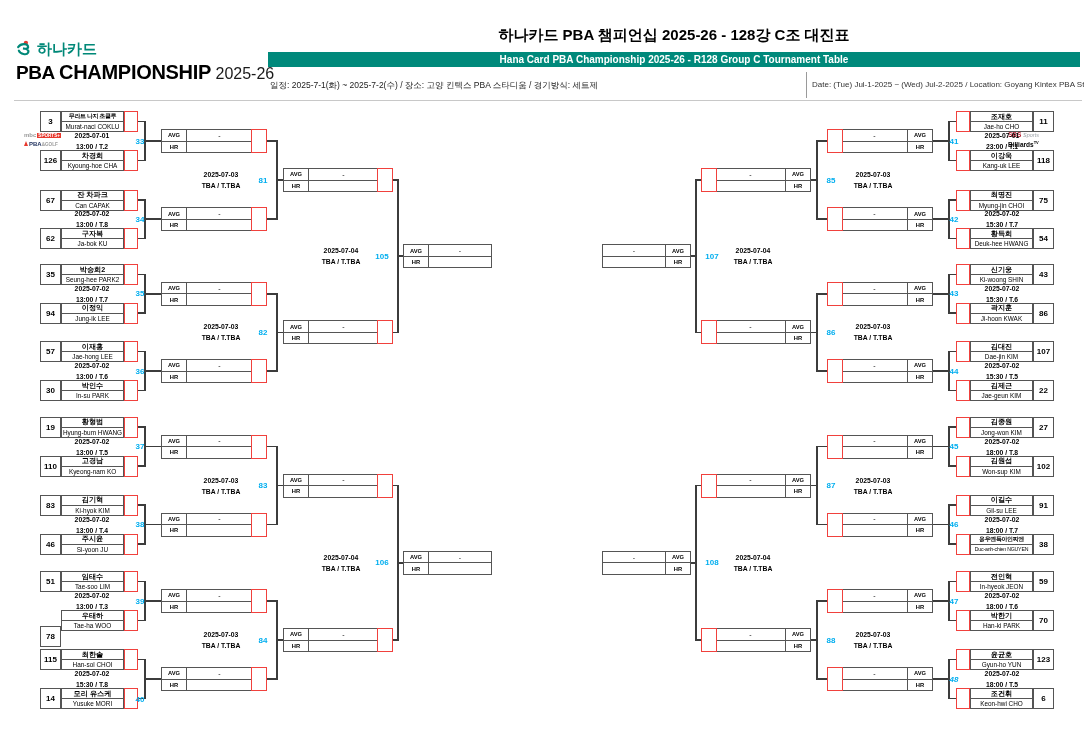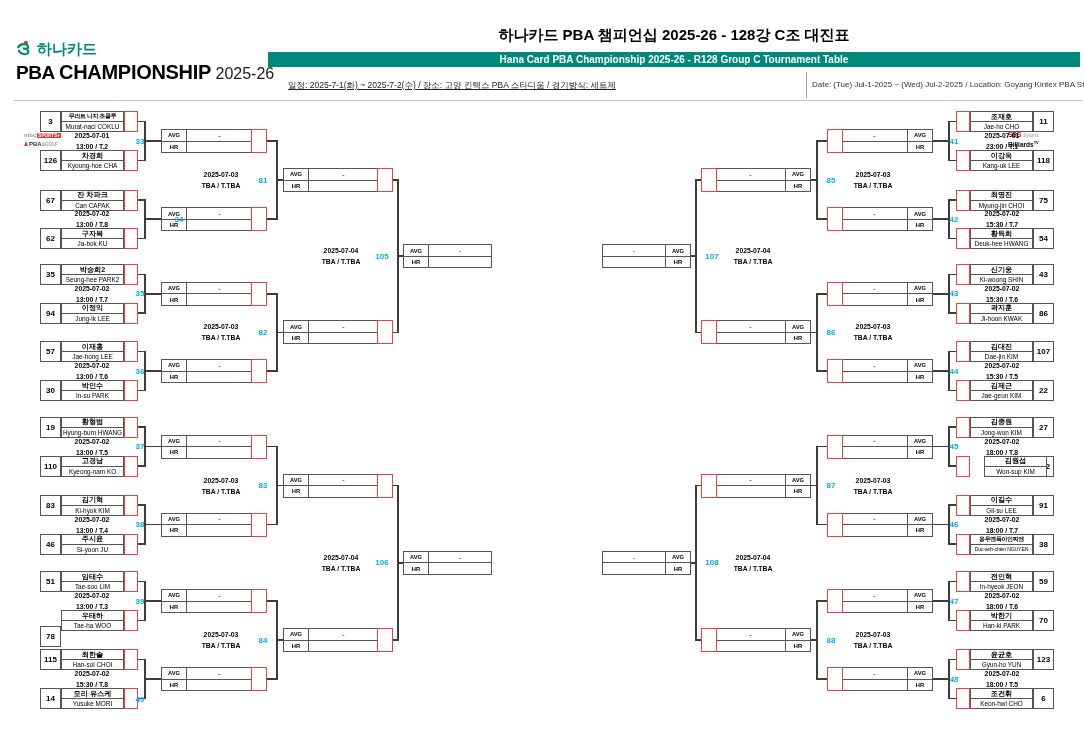--- a/index.html
+++ b/index.html
@@ -67,21 +67,21 @@
     </div>
     <div class="logo-row2">
       <span class="pba-b">PBA</span>
       <span class="champ">CHAMPIONSHIP</span>
       <span class="season">2025-26</span>
     </div>
   </div>
 
   <div class="abs title" style="left:268px;top:26px;width:812px;">하나카드 PBA 챔피언십 2025-26 - 128강 C조 대진표</div>
   <div class="abs greenbar" style="left:268px;top:52px;width:812px;height:15px;">Hana Card PBA Championship 2025-26 - R128 Group C Tournament Table</div>
-  <div class="abs infokr" style="left:288px;top:72px;width:530px;height:26px;text-decoration:underline;">일정: 2025-7-1(화) ~ 2025-7-2(수) / 장소: 고양 킨텍스 PBA 스타디움 / 경기방식: 세트제</div>
+  <div class="abs infokr" style="left:270px;top:72px;width:530px;height:26px;">일정: 2025-7-1(화) ~ 2025-7-2(수) / 장소: 고양 킨텍스 PBA 스타디움 / 경기방식: 세트제</div>
   <div class="abs vdiv" style="left:806px;top:72px;height:26px;"></div>
   <div class="abs infoen" style="left:812px;top:72px;width:268px;height:26px;">Date: (Tue) Jul-1-2025 ~ (Wed) Jul-2-2025 / Location: Goyang Kintex PBA Stadium / Game System: Set System</div>
   <div class="abs hrule" style="left:14px;top:100px;width:1068px;"></div>
 
   <div class="abs bc" style="left:24px;top:131px;width:40px;">
     <div><span class="mbc-a">mbc</span><span class="mbc-b">SPORTS+</span></div>
     <div><span class="tri"></span><span class="pba-a">PBA</span><span class="pba-g">&amp;GOLF</span></div>
   </div>
   <div class="abs bc" style="left:1008px;top:131px;width:52px;">
     <div><span class="sbs-a">SBS</span> <span class="sbs-b">Sports</span></div>
@@ -145,21 +145,21 @@
         <div class="vcol">
           <div class="scell top sval">-</div>
           <div class="scell sval"></div>
         </div>
         <div class="rspace"></div>
       </div>
       <div class="abs redcell" style="left: 251px; top: 207.25px; width: 16px; height: 24px;"></div>
       <div class="abs hline" style="left: 267px; top: 218.45px; width: 10px; height: 1.6px;"></div>
       <div class="abs mdate" style="left: 52px; top: 209.25px; width: 80px; height: 9px;">2025-07-02</div>
       <div class="abs mdate" style="left: 52px; top: 220.25px; width: 80px; height: 9px;">13:00 / T.8</div>
-      <div class="abs mnum" style="left: 132px; top: 214.75px; width: 16px; height: 9px; margin-left: 39px;">34</div>
+      <div class="abs mnum" style="left: 132px; top: 214.75px; width: 16px; height: 9px;">34</div>
       <div class="abs cell seed" style="left: 40px; top: 264px; width: 21px; height: 21px;">35</div>
       <div class="abs cell nbox" style="left: 61px; top: 264px; width: 63px; height: 21px;">
         <div class="nkr">박승희2</div>
         <div class="nen">Seung-hee PARK2</div>
       </div>
       <div class="abs redcell" style="left: 124px; top: 264px; width: 14px; height: 21px;"></div>
       <div class="abs hline" style="left: 138px; top: 273.7px; width: 7px; height: 1.6px;"></div>
       <div class="abs cell seed" style="left: 40px; top: 302.5px; width: 21px; height: 21px;">94</div>
       <div class="abs cell nbox" style="left: 61px; top: 302.5px; width: 63px; height: 21px;">
         <div class="nkr">이정익</div>
@@ -576,21 +576,21 @@
       <div class="abs mdate" style="left: 962px; top: 372px; width: 80px; height: 9px;">15:30 / T.5</div>
       <div class="abs mnum" style="left: 946px; top: 366.5px; width: 16px; height: 9px;">44</div>
       <div class="abs cell seed" style="left: 1033px; top: 416.5px; width: 21px; height: 21px;">27</div>
       <div class="abs cell nbox" style="left: 970px; top: 416.5px; width: 63px; height: 21px;">
         <div class="nkr">김종원</div>
         <div class="nen">Jong-won KIM</div>
       </div>
       <div class="abs redcell" style="left: 956px; top: 416.5px; width: 14px; height: 21px;"></div>
       <div class="abs hline" style="left: 949px; top: 426.2px; width: 7px; height: 1.6px;"></div>
       <div class="abs cell seed" style="left: 1033px; top: 455.5px; width: 21px; height: 21px;">102</div>
-      <div class="abs cell nbox" style="left: 970px; top: 455.5px; width: 63px; height: 21px; margin-left: 14px;">
+      <div class="abs cell nbox" style="left: 970px; top: 455.5px; width: 63px; height: 21px;">
         <div class="nkr">김원섭</div>
         <div class="nen">Won-sup KIM</div>
       </div>
       <div class="abs redcell" style="left: 956px; top: 455.5px; width: 14px; height: 21px;"></div>
       <div class="abs hline" style="left: 949px; top: 465.2px; width: 7px; height: 1.6px;"></div>
       <div class="abs vline" style="left: 948.2px; top: 426.2px; width: 1.6px; height: 40.6px;"></div>
       <div class="abs hline" style="left: 933px; top: 445.7px; width: 16px; height: 1.6px;"></div>
       <div class="abs sbox mirror" style="left: 827px; top: 434.5px; width: 106px; height: 24px;">
         <div class="lcol">
           <div class="scell top slabel">AVG</div>

